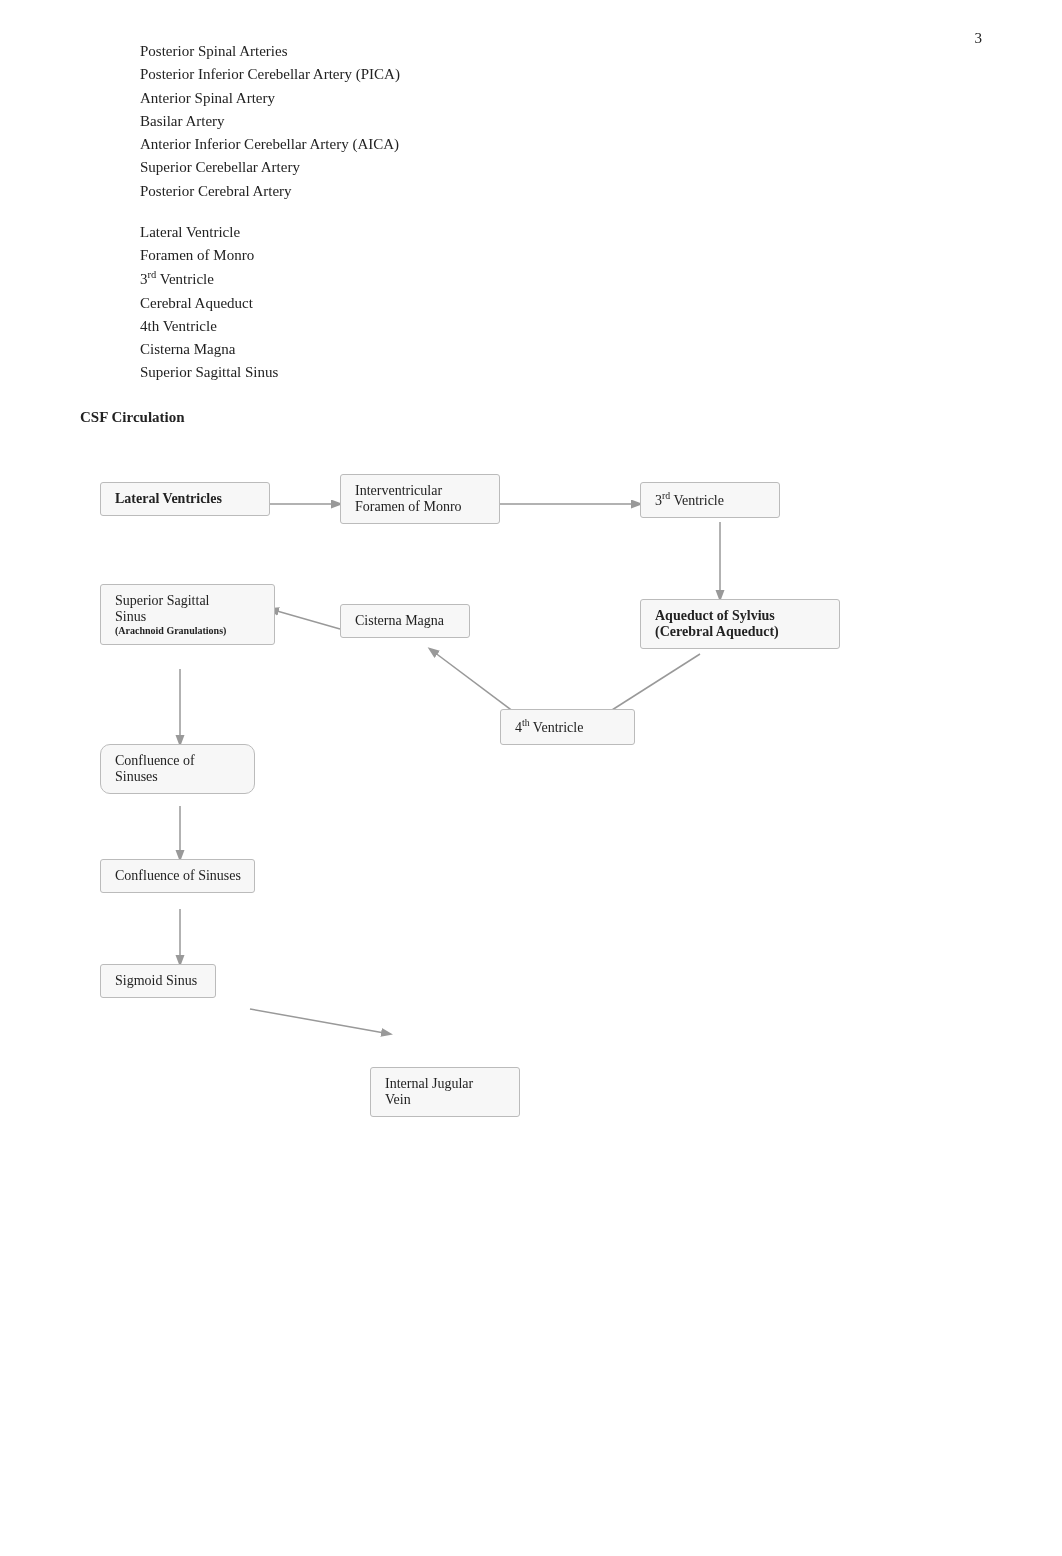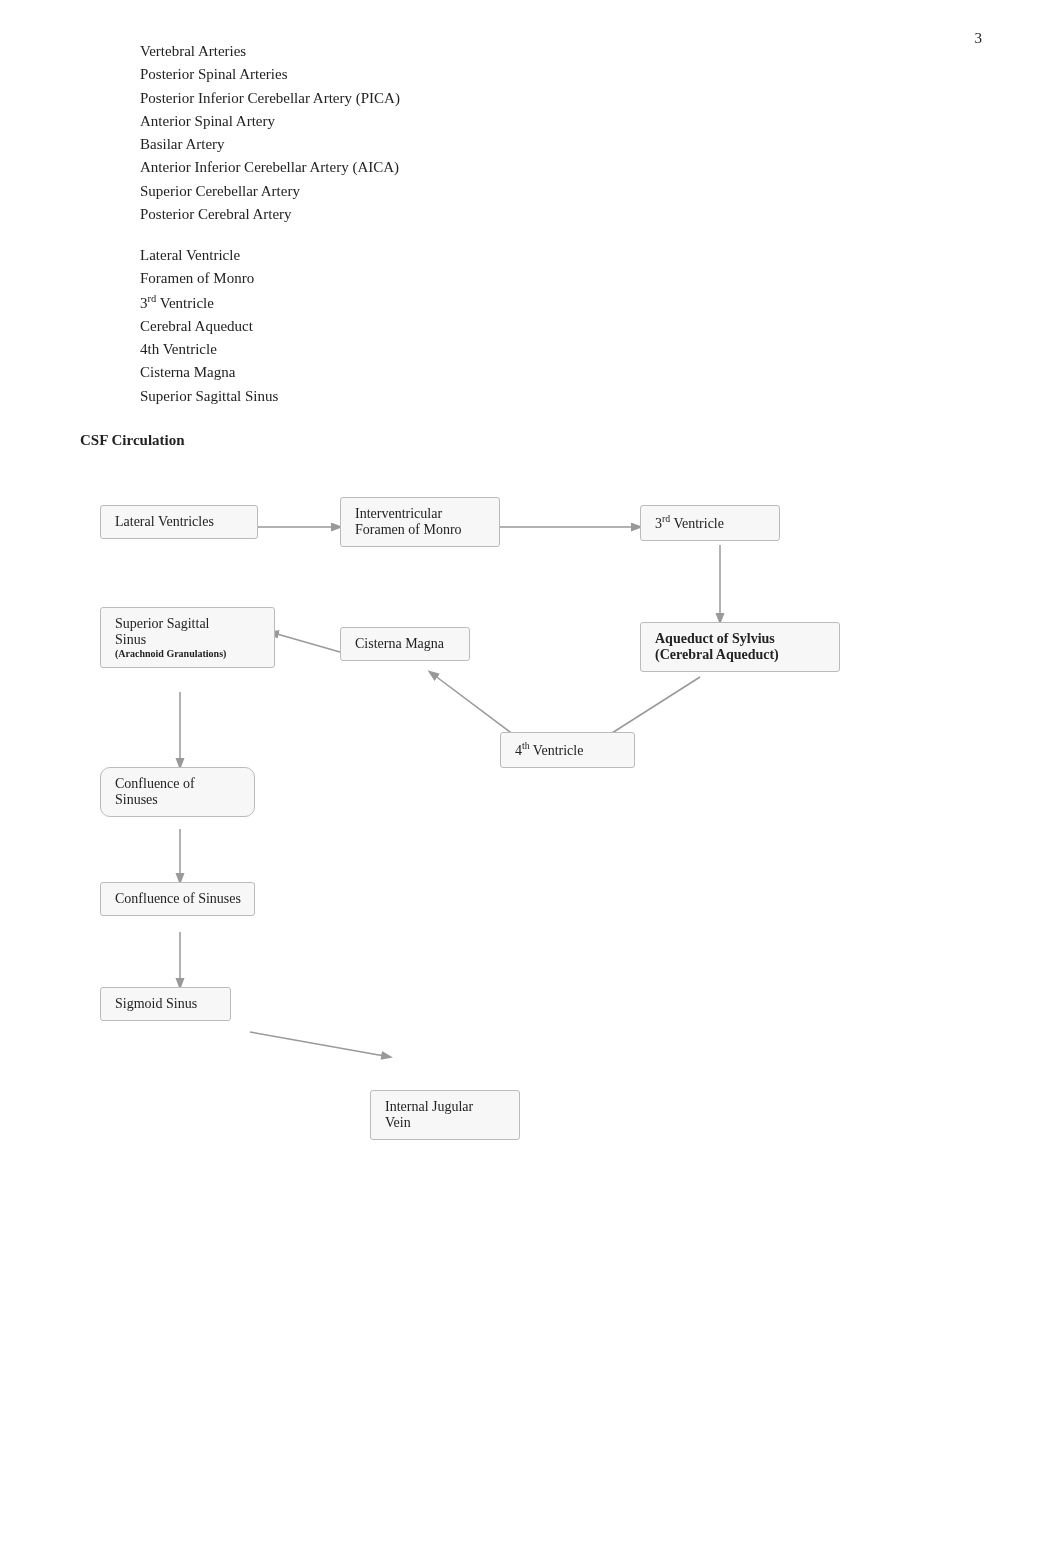--- a/index.html
+++ b/index.html
@@ -82,21 +82,20 @@
       vertical-align: super;
     }
   </style>
 </head>
 <body>
 
 <span class="page-number">3</span>
 
 <div class="section-gap">
   <ul class="sub-list">
-    <li>Vertebral Arteries</li>
     <li>Posterior Spinal Arteries</li>
     <li>Posterior Inferior Cerebellar Artery (PICA)</li>
     <li>Anterior Spinal Artery</li>
     <li>Basilar Artery</li>
     <li>Anterior Inferior Cerebellar Artery (AICA)</li>
     <li>Superior Cerebellar Artery</li>
     <li>Posterior Cerebral Artery</li>
   </ul>
 </div>
 
@@ -137,21 +136,21 @@
     <line x1="100" y1="455" x2="100" y2="510" stroke="#999" stroke-width="1.5" marker-end="url(#arr)"></line>
 
     <line x1="170" y1="555" x2="310" y2="580" stroke="#999" stroke-width="1.5" marker-end="url(#arr)"></line>
     <defs>
       <marker id="arr" markerWidth="8" markerHeight="8" refX="6" refY="3" orient="auto">
         <path d="M0,0 L0,6 L8,3 z" fill="#999"></path>
       </marker>
     </defs>
   </svg>
 
-  <div class="csf-box" style="left:20px; top:28px; width:158px;">
+  <div class="csf-box" style="left:20px; top:28px; width:170px;font-weight:bold;">
     <span>Lateral Ventricles</span>
   </div>
 
   <div class="csf-box" style="left:260px; top:20px; width:160px;">
     <span>Interventricular<br>Foramen of Monro</span>
   </div>
 
   <div class="csf-box" style="left:560px; top:28px; width:140px;">
     <span>3<sup>rd</sup> Ventricle</span>
   </div>
@@ -174,21 +173,21 @@
   </div>
 
   <div class="csf-box" style="left:20px; top:290px; width:155px; white-space: normal; border-radius: 10px;">
     <span>Confluence of<br>Sinuses</span>
   </div>
 
   <div class="csf-box" style="left:20px; top:405px; width:155px;">
     <span>Confluence of Sinuses</span>
   </div>
 
-  <div class="csf-box" style="left:20px; top:510px; width:131px;">
+  <div class="csf-box" style="left:20px; top:510px; width:116px;">
     <span>Sigmoid Sinus</span>
   </div>
 
   <div class="csf-box" style="left:290px; top:565px; width:150px; white-space: normal; margin-top: 48px;">
     <span>Internal Jugular<br>Vein</span>
   </div>
 
 </div>
 
 </body></html>

